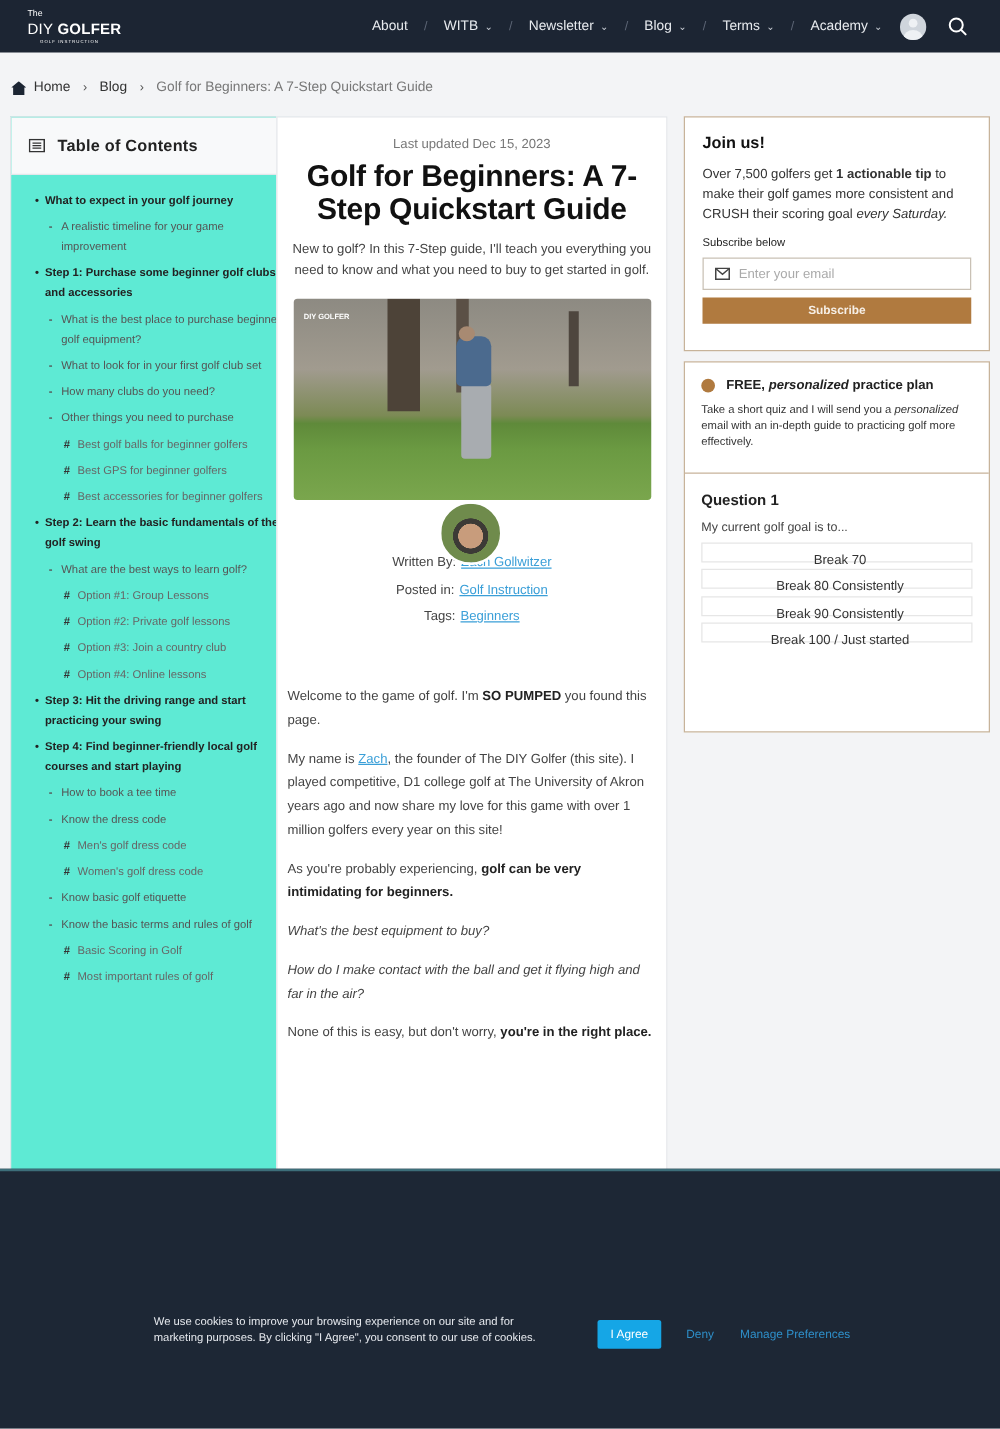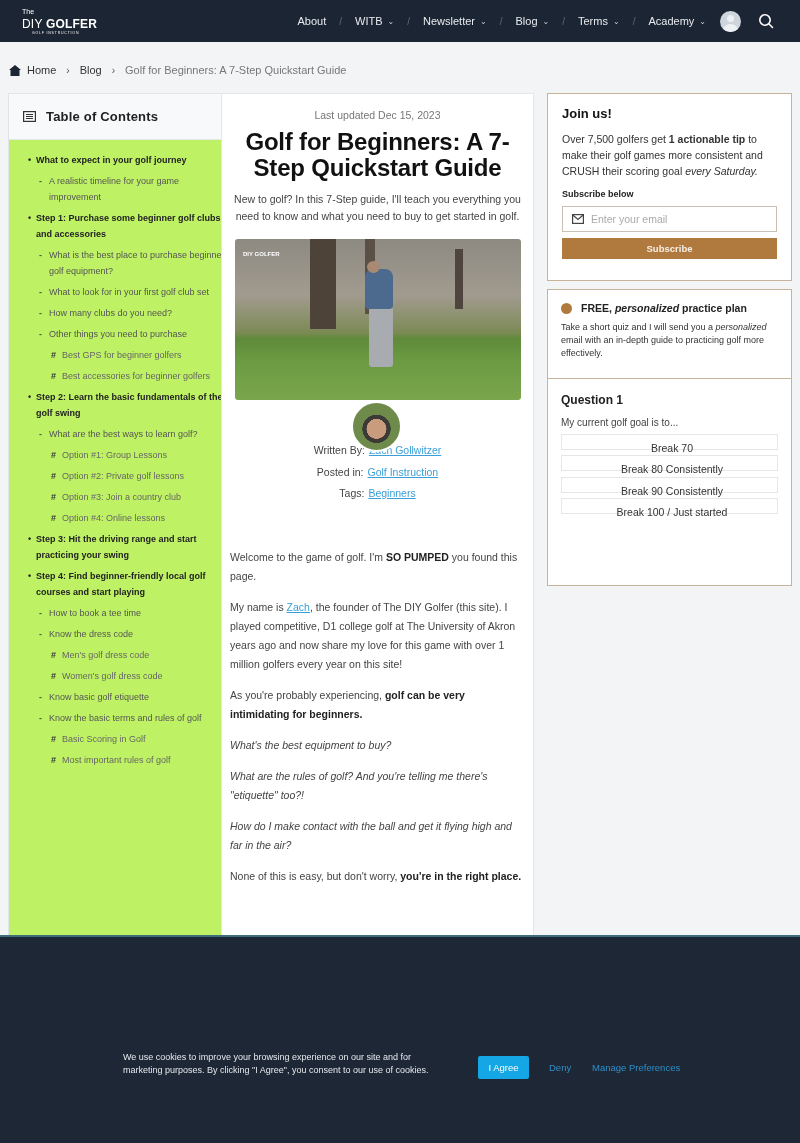--- a/index.html
+++ b/index.html
@@ -23,21 +23,21 @@
   .search-btn { margin-left: 17px; width: 16px; height: 16px; position: relative; }
 
   
   .breadcrumb { position: absolute; left: 9px; top: 64px; display: flex; align-items: center; font-size: 11px; }
   .breadcrumb .home-icon { width: 12px; height: 11px; margin-right: 6px; }
   .breadcrumb .crumb { color: #333; }
   .breadcrumb .sep { color: #555; margin: 0 10px; font-size: 10px; }
   .breadcrumb .current { color: #777; }
 
   
-  .toc { position: absolute; left: 8px; top: 93px; width: 232px; height: 850px; background: #bef264; border: 1px solid #e1e4e8; overflow: hidden; }
+  .toc { position: absolute; left: 8px; top: 93px; width: 232px; height: 850px; background: #5eead4; border: 1px solid #e1e4e8; overflow: hidden; }
   .toc-head { height: 46px; border-bottom: 1px solid #e4e6ea; background: #f8f9fa; display: flex; align-items: center; padding-left: 14px; }
   .toc-head .title { font-size: 13px; font-weight: bold; color: #222; margin-left: 10px; letter-spacing: 0.2px; }
   .toc-list { padding: 12px 10px 0 10px; font-size: 9px; line-height: 16px; }
   .toc-l1 { font-weight: bold; color: #222; position: relative; padding-left: 17px; margin-bottom: 5px; }
   .toc-l1::before { content: "•"; position: absolute; left: 9px; top: 0; }
   .toc-l2 { color: #555; position: relative; padding-left: 30px; margin-bottom: 5px; }
   .toc-l2::before { content: "-"; position: absolute; left: 20px; top: 0; font-weight: bold; }
   .toc-l3 { color: #666; position: relative; padding-left: 43px; margin-bottom: 5px; }
   .toc-l3::before { content: "#"; position: absolute; left: 32px; top: 0; color: #333; font-weight: bold; }
 
@@ -62,21 +62,21 @@
   .body { padding: 0 8px; margin-top: 43px; font-size: 10.5px; color: #444; line-height: 19px; }
   .body p { margin-bottom: 12px; }
   .body b { color: #222; }
   .body a { color: #3a9fd8; text-decoration: underline; }
   .body i { color: #444; }
 
   
   .join { position: absolute; left: 547px; top: 93px; width: 245px; height: 188px; background: #fff; border: 1px solid #c7b39a; padding: 12px 14px; }
   .join h3 { font-size: 13px; font-weight: 800; color: #111; }
   .join .desc { font-size: 10.5px; color: #333; line-height: 16px; margin-top: 10px; }
-  .join .sub-label { font-size: 9px; font-weight: bold; color: #222; margin-top: 10px; }
+  .join .sub-label { font-size: 9px; font-weight: normal; color: #222; margin-top: 10px; }
   .email-field { margin-top: 7px; height: 26px; border: 1px solid #c9c1b5; display: flex; align-items: center; padding-left: 9px; }
   .email-field .placeholder { font-size: 10.5px; color: #aaa; margin-left: 7px; }
   .subscribe-btn { margin-top: 6px; height: 21px; background: #b07a3f; color: #f6efe6; font-size: 9.5px; font-weight: bold; text-align: center; line-height: 21px; }
 
   .quiz { position: absolute; left: 547px; top: 289px; width: 245px; height: 297px; background: #fff; border: 1px solid #c7b39a; }
   .quiz-head { padding: 12px 13px 8px 13px; border-bottom: 1px solid #c7b39a; height: 89px; }
   .quiz-head .q-title { display: flex; align-items: center; font-size: 10.5px; font-weight: bold; color: #222; }
   .quiz-head .ball { width: 11px; height: 11px; border-radius: 50%; background: #b07a3f; margin-right: 9px; position: relative; }
   .quiz-head .q-desc { font-size: 9px; color: #333; line-height: 13px; margin-top: 7px; }
   .quiz-body { padding: 14px 13px; }
@@ -162,20 +162,21 @@
     <span class="title">Table of Contents</span>
   </div>
   <div class="toc-list">
     <div class="toc-l1">What to expect in your golf journey</div>
     <div class="toc-l2">A realistic timeline for your game improvement</div>
     <div class="toc-l1">Step 1: Purchase some beginner golf clubs and accessories</div>
     <div class="toc-l2">What is the best place to purchase beginner golf equipment?</div>
     <div class="toc-l2">What to look for in your first golf club set</div>
     <div class="toc-l2">How many clubs do you need?</div>
     <div class="toc-l2">Other things you need to purchase</div>
+    <div class="toc-l3">Best golf balls for beginner golfers</div>
     <div class="toc-l3">Best GPS for beginner golfers</div>
     <div class="toc-l3">Best accessories for beginner golfers</div>
     <div class="toc-l1">Step 2: Learn the basic fundamentals of the golf swing</div>
     <div class="toc-l2">What are the best ways to learn golf?</div>
     <div class="toc-l3">Option #1: Group Lessons</div>
     <div class="toc-l3">Option #2: Private golf lessons</div>
     <div class="toc-l3">Option #3: Join a country club</div>
     <div class="toc-l3">Option #4: Online lessons</div>
     <div class="toc-l1">Step 3: Hit the driving range and start practicing your swing</div>
     <div class="toc-l1">Step 4: Find beginner-friendly local golf courses and start playing</div>
@@ -208,21 +209,20 @@
   <div class="meta">
     <div><span>Written By:</span><a>Zach Gollwitzer</a></div>
     <div><span>Posted in:</span><a>Golf Instruction</a></div>
     <div><span>Tags:</span><a>Beginners</a></div>
   </div>
   <div class="body">
     <p><span>Welcome to the game of golf. I'm </span><b>SO PUMPED</b><span> you found this page.</span></p>
     <p><span>My name is </span><a>Zach</a><span>, the founder of The DIY Golfer (this site). I played competitive, D1 college golf at The University of Akron years ago and now share my love for this game with over 1 million golfers every year on this site!</span></p>
     <p><span>As you're probably experiencing, </span><b>golf can be very intimidating for beginners.</b></p>
     <p><i>What's the best equipment to buy?</i></p>
-    <p><i>What are the rules of golf? And you're telling me there's "etiquette" too?!</i></p>
     <p><i>How do I make contact with the ball and get it flying high and far in the air?</i></p>
     <p><span>None of this is easy, but don't worry, </span><b>you're in the right place.</b></p>
   </div>
 </div>
 
 <div class="join">
   <h3>Join us!</h3>
   <p class="desc"><span>Over 7,500 golfers get </span><b>1 actionable tip</b><span> to make their golf games more consistent and CRUSH their scoring goal </span><i>every Saturday.</i></p>
   <div class="sub-label">Subscribe below</div>
   <div class="email-field">

